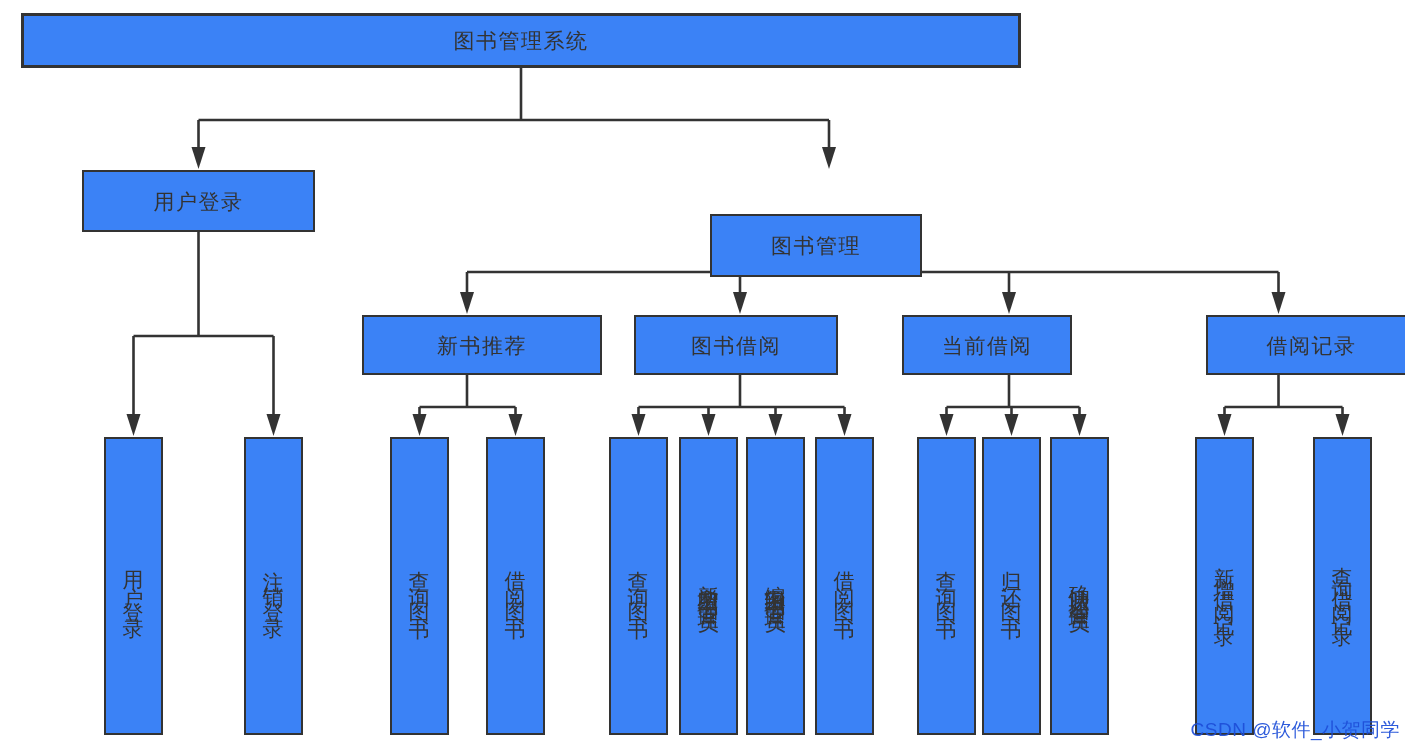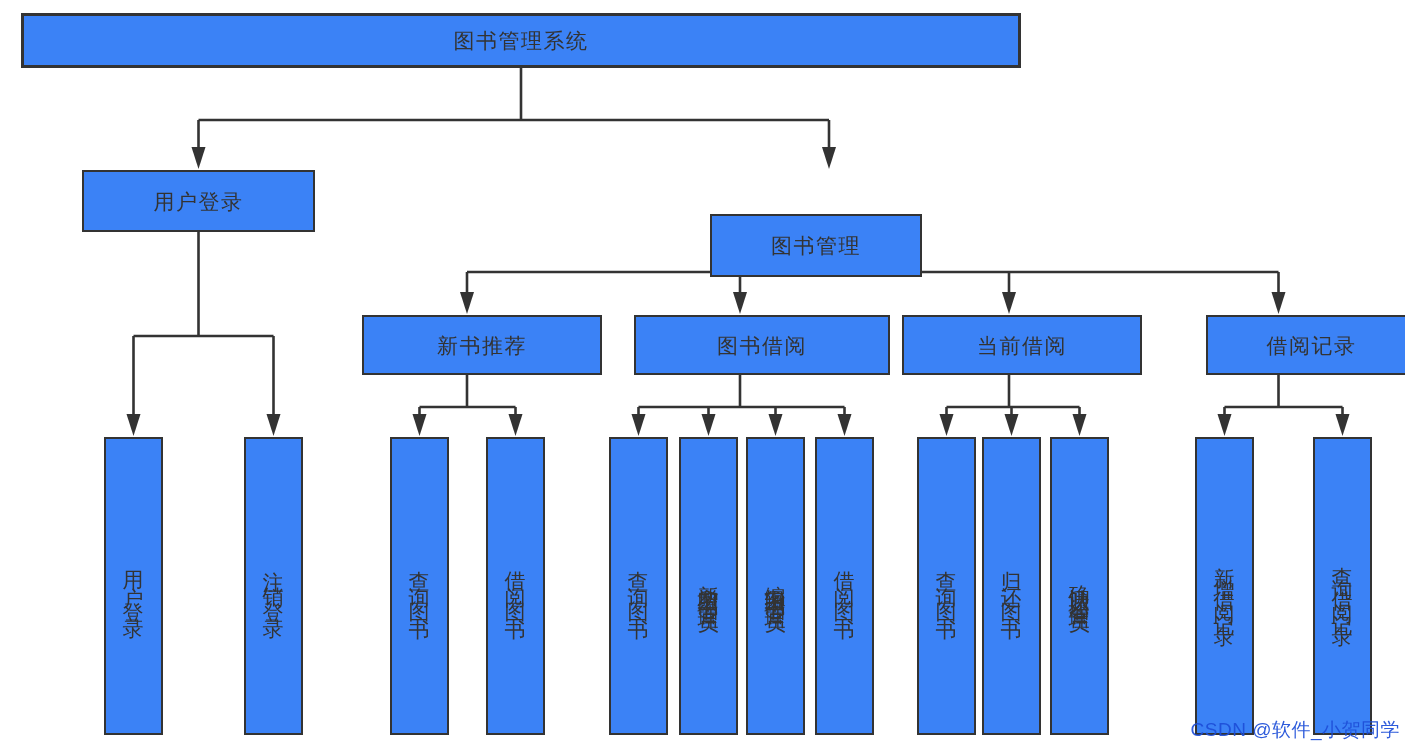--- a/index.html
+++ b/index.html
@@ -116,24 +116,24 @@
   <div class="node" style="left:82px; top:170px; width:233px; height:62px;">
     <span>用户登录</span>
   </div>
   <div class="node" style="left:710px; top:170px; width:212px; height:63px;margin-top:44px;">
     <span>图书管理</span>
   </div>
 
   <div class="node" style="left:362px; top:315px; width:240px; height:60px;">
     <span>新书推荐</span>
   </div>
-  <div class="node" style="left:634px; top:315px; width:256px; height:60px;">
+  <div class="node" style="left:634px; top:315px; width:204px; height:60px;">
     <span>图书借阅</span>
   </div>
-  <div class="node" style="left:902px; top:315px; width:240px; height:60px;">
+  <div class="node" style="left:902px; top:315px; width:170px; height:60px;">
     <span>当前借阅</span>
   </div>
   <div class="node" style="left:1206px; top:315px; width:211px; height:60px;">
     <span>借阅记录</span>
   </div>
 
   <div class="node leaf" style="left:104px; top:437px; width:59px; height:298px;">
     <span>用户登录</span>
   </div>
   <div class="node leaf" style="left:244px; top:437px; width:59px; height:298px;">

